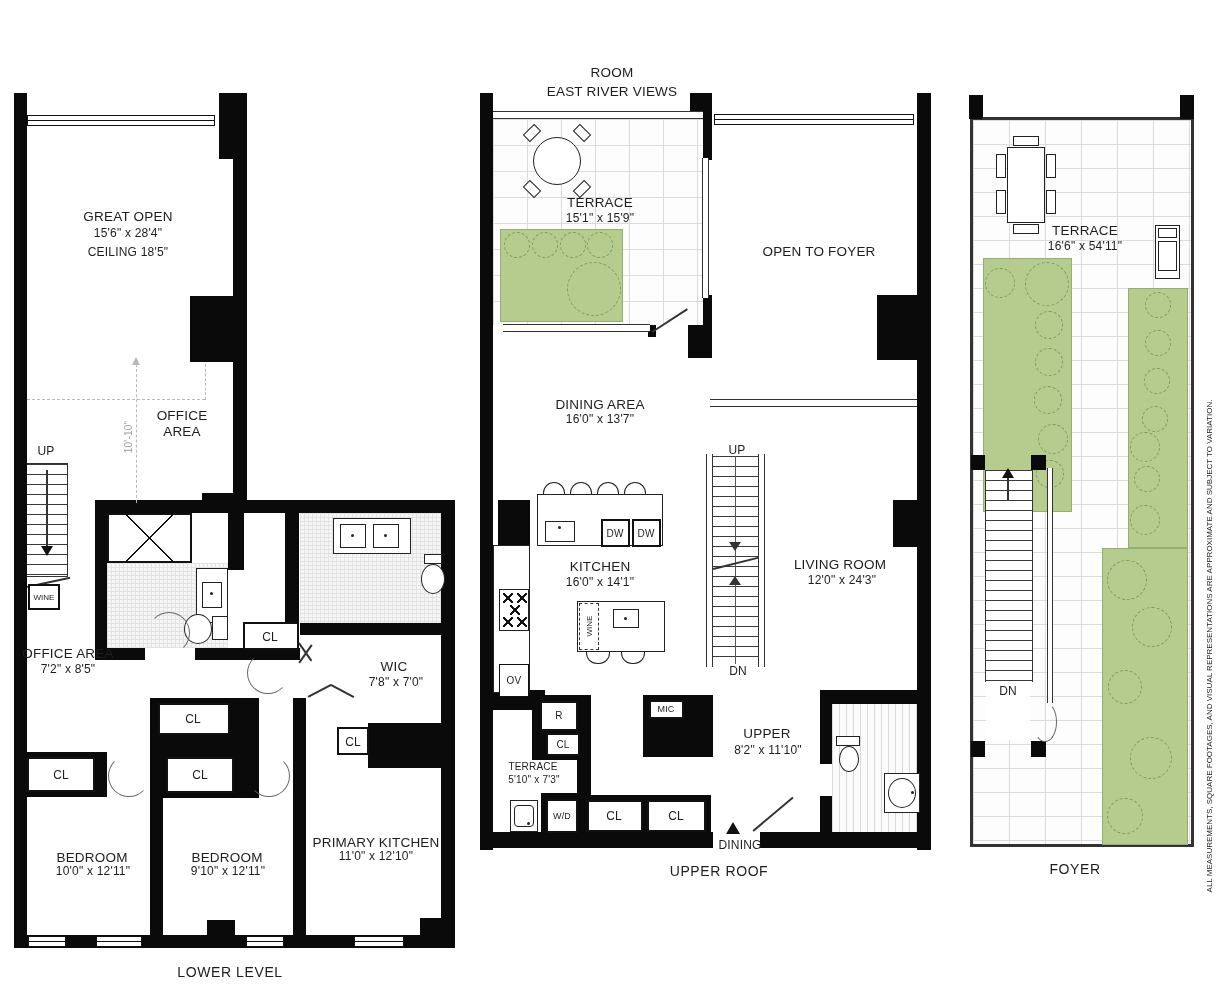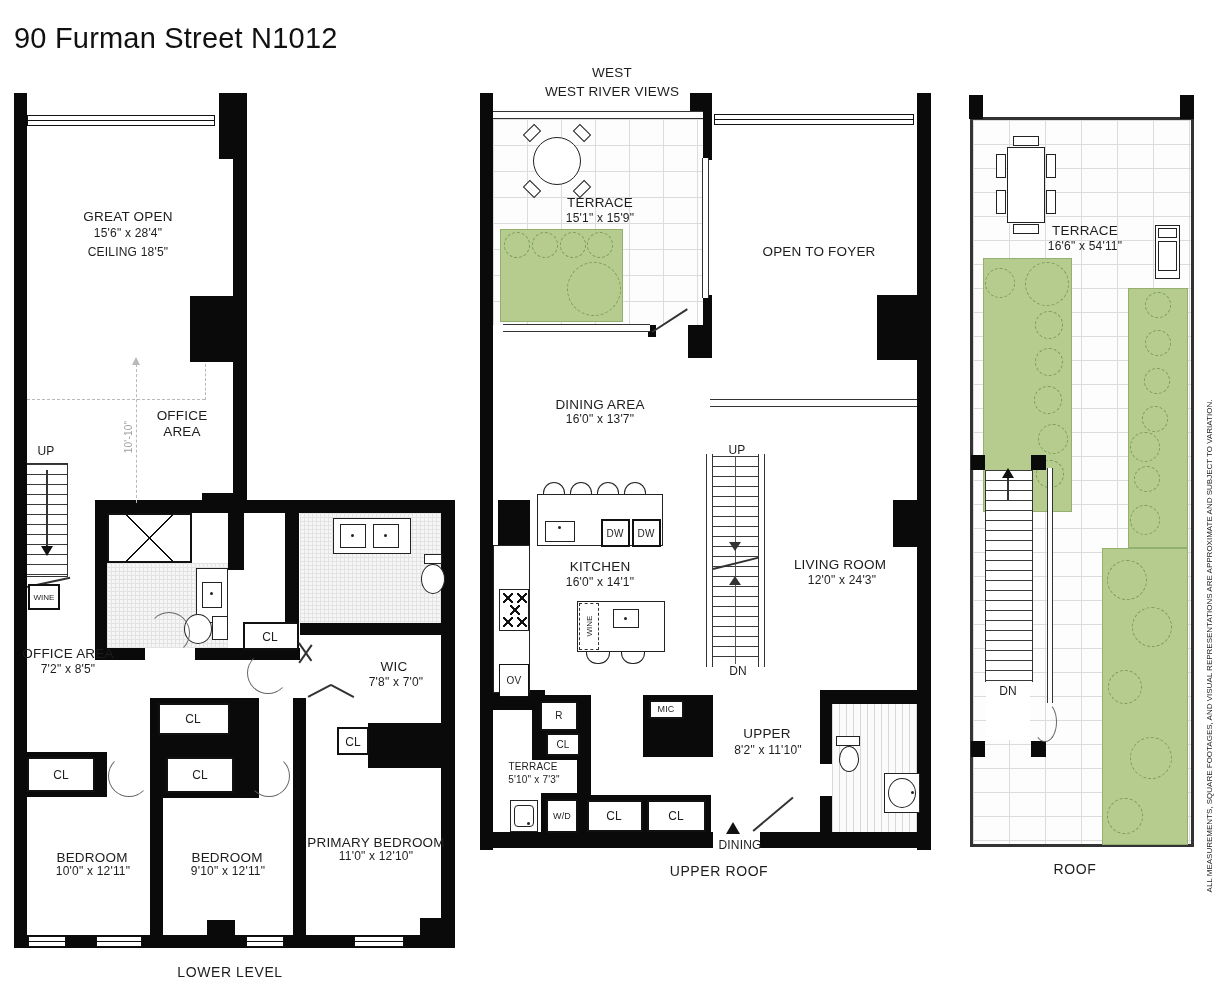--- a/index.html
+++ b/index.html
@@ -37,21 +37,20 @@
   .dash-h{position:absolute;border-top:1px dashed #b9b9b9;}
   .dash-v{position:absolute;border-left:1px dashed #b9b9b9;}
   .dl{position:absolute;height:1.6px;background:#333;transform-origin:0 50%;}
   .qarc{position:absolute;border:1.3px solid #666;border-color:#666 transparent transparent #666;border-radius:50%;box-sizing:border-box;}
   .tri{position:absolute;width:0;height:0;}
 </style>
 </head>
 <body>
 
 <div id="plan">
-  <div class="title">90 Furman Street N1012</div>
 
   <div class="g">
 
     <i class="w" style="left:14px;top:93px;width:13px;height:855px"></i>
     <i class="w" style="left:219px;top:93px;width:28px;height:66px"></i>
     <i class="w" style="left:233px;top:158px;width:14px;height:345px"></i>
     <i class="w" style="left:190px;top:296px;width:57px;height:66px"></i>
     <i class="w" style="left:202px;top:493px;width:45px;height:20px"></i>
     <i class="w" style="left:95px;top:500px;width:348px;height:13px"></i>
     <i class="w" style="left:441px;top:500px;width:14px;height:448px"></i>
@@ -135,28 +134,28 @@
     <div class="lbl" style="left:182px;top:431px">AREA</div>
     <div class="lbl dim" style="left:46px;top:451px">UP</div>
     <div class="lbl" style="left:68px;top:653px">OFFICE AREA</div>
     <div class="lbl dim" style="left:68px;top:669px">7'2" x 8'5"</div>
     <div class="lbl" style="left:394px;top:666px">WIC</div>
     <div class="lbl dim" style="left:396px;top:682px">7'8" x 7'0"</div>
     <div class="lbl" style="left:92px;top:857px">BEDROOM</div>
     <div class="lbl dim" style="left:93px;top:871px">10'0" x 12'11"</div>
     <div class="lbl" style="left:227px;top:857px">BEDROOM</div>
     <div class="lbl dim" style="left:228px;top:871px">9'10" x 12'11"</div>
-    <div class="lbl" style="left:376px;top:842px">PRIMARY BEDROOM</div>
+    <div class="lbl" style="left:376px;top:842px">PRIMARY KITCHEN</div>
     <div class="lbl dim" style="left:376px;top:856px">11'0" x 12'10"</div>
     <div class="lbl cap" style="left:230px;top:972px">LOWER LEVEL</div>
   </div>
 
   <div class="g">
-    <div class="lbl" style="left:612px;top:72px">WEST</div>
-    <div class="lbl" style="left:612px;top:91px">WEST RIVER VIEWS</div>
+    <div class="lbl" style="left:612px;top:72px">ROOM</div>
+    <div class="lbl" style="left:612px;top:91px">EAST RIVER VIEWS</div>
 
     <i class="w" style="left:480px;top:93px;width:13px;height:757px"></i>
     <i class="w" style="left:690px;top:93px;width:22px;height:67px"></i>
     <i class="w" style="left:688px;top:295px;width:24px;height:63px"></i>
     <i class="w" style="left:917px;top:93px;width:14px;height:757px"></i>
     <i class="w" style="left:877px;top:295px;width:40px;height:65px"></i>
     <i class="w" style="left:893px;top:500px;width:25px;height:47px"></i>
     <i class="w" style="left:498px;top:500px;width:32px;height:45px"></i>
     <i class="w" style="left:480px;top:690px;width:65px;height:20px"></i>
     <i class="w" style="left:480px;top:832px;width:233px;height:16px"></i>
@@ -325,17 +324,17 @@
     <i class="tree" style="left:1144px;top:368px;width:26px;height:26px"></i>
     <i class="tree" style="left:1142px;top:406px;width:26px;height:26px"></i>
     <i class="tree" style="left:1130px;top:432px;width:30px;height:30px"></i>
     <i class="tree" style="left:1134px;top:466px;width:26px;height:26px"></i>
     <i class="tree" style="left:1130px;top:505px;width:30px;height:30px"></i>
     <i class="tree" style="left:1107px;top:560px;width:40px;height:40px"></i>
     <i class="tree" style="left:1132px;top:607px;width:40px;height:40px"></i>
     <i class="tree" style="left:1108px;top:670px;width:34px;height:34px"></i>
     <i class="tree" style="left:1130px;top:737px;width:42px;height:42px"></i>
     <i class="tree" style="left:1107px;top:798px;width:36px;height:36px"></i>
-    <div class="lbl cap" style="left:1075px;top:869px">ROOF</div>
+    <div class="lbl cap" style="left:1075px;top:869px">FOYER</div>
   </div>
 
   <div class="lbl s8 rot" style="left:1209px;top:646px">ALL MEASUREMENTS, SQUARE FOOTAGES, AND VISUAL REPRESENTATIONS ARE APPROXIMATE AND SUBJECT TO VARIATION.</div>
 </div>
 
 </body></html>

